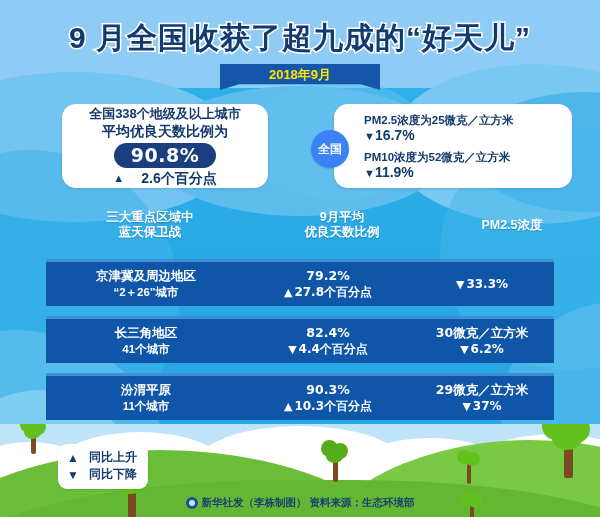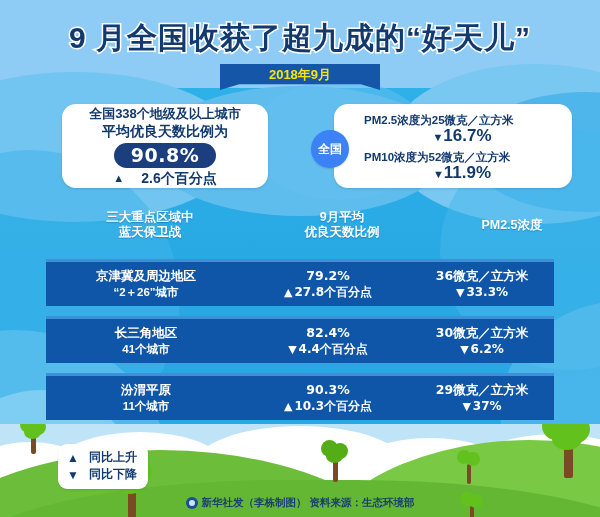--- a/index.html
+++ b/index.html
@@ -94,21 +94,21 @@
     display:flex; align-items:center; gap:17px;
     white-space:nowrap;
   }
 
   .card-right {
     left:334px; top:104px; width:238px; height:84px;
     display:flex; flex-direction:column; justify-content:center;
     padding:0 12px 0 30px;
   }
   .pm-line { font-size:11.5px; font-weight:bold; color:#123a6e; line-height:15px; white-space:nowrap; text-align:left;}
-  .pm-delta { font-size:17px; font-weight:bold; color:#123a6e; line-height:15px; text-align:center; white-space:nowrap; }
+  .pm-delta { font-size:14px; font-weight:bold; color:#123a6e; line-height:15px; text-align:left; white-space:nowrap; }
   .pm-block + .pm-block { margin-top:7px; }
 
   .badge-national {
     position:absolute; left:311px; top:130px;
     width:38px; height:38px; border-radius:50%;
     background:#3b82f6;
     color:#fff; font-size:12px; font-weight:bold;
     display:flex; align-items:center; justify-content:center;
     z-index:5;
     box-shadow:0 1px 2px rgba(0,0,0,.15);
@@ -289,21 +289,20 @@
       <div class="t2">“2＋26”城市</div>
     </div>
     <div class="cell ratio">
       <div class="big">79.2%</div>
       <div class="sub">
         <span class="arrow up"></span>
         <span>27.8个百分点</span>
       </div>
     </div>
     <div class="cell conc">
-      <div class="big">36微克／立方米</div>
       <div class="sub">
         <span class="arrow down"></span>
         <span>33.3%</span>
       </div>
     </div>
   </div>
 
   <div class="row r2">
     <div class="cell name">
       <div class="t1">长三角地区</div>

